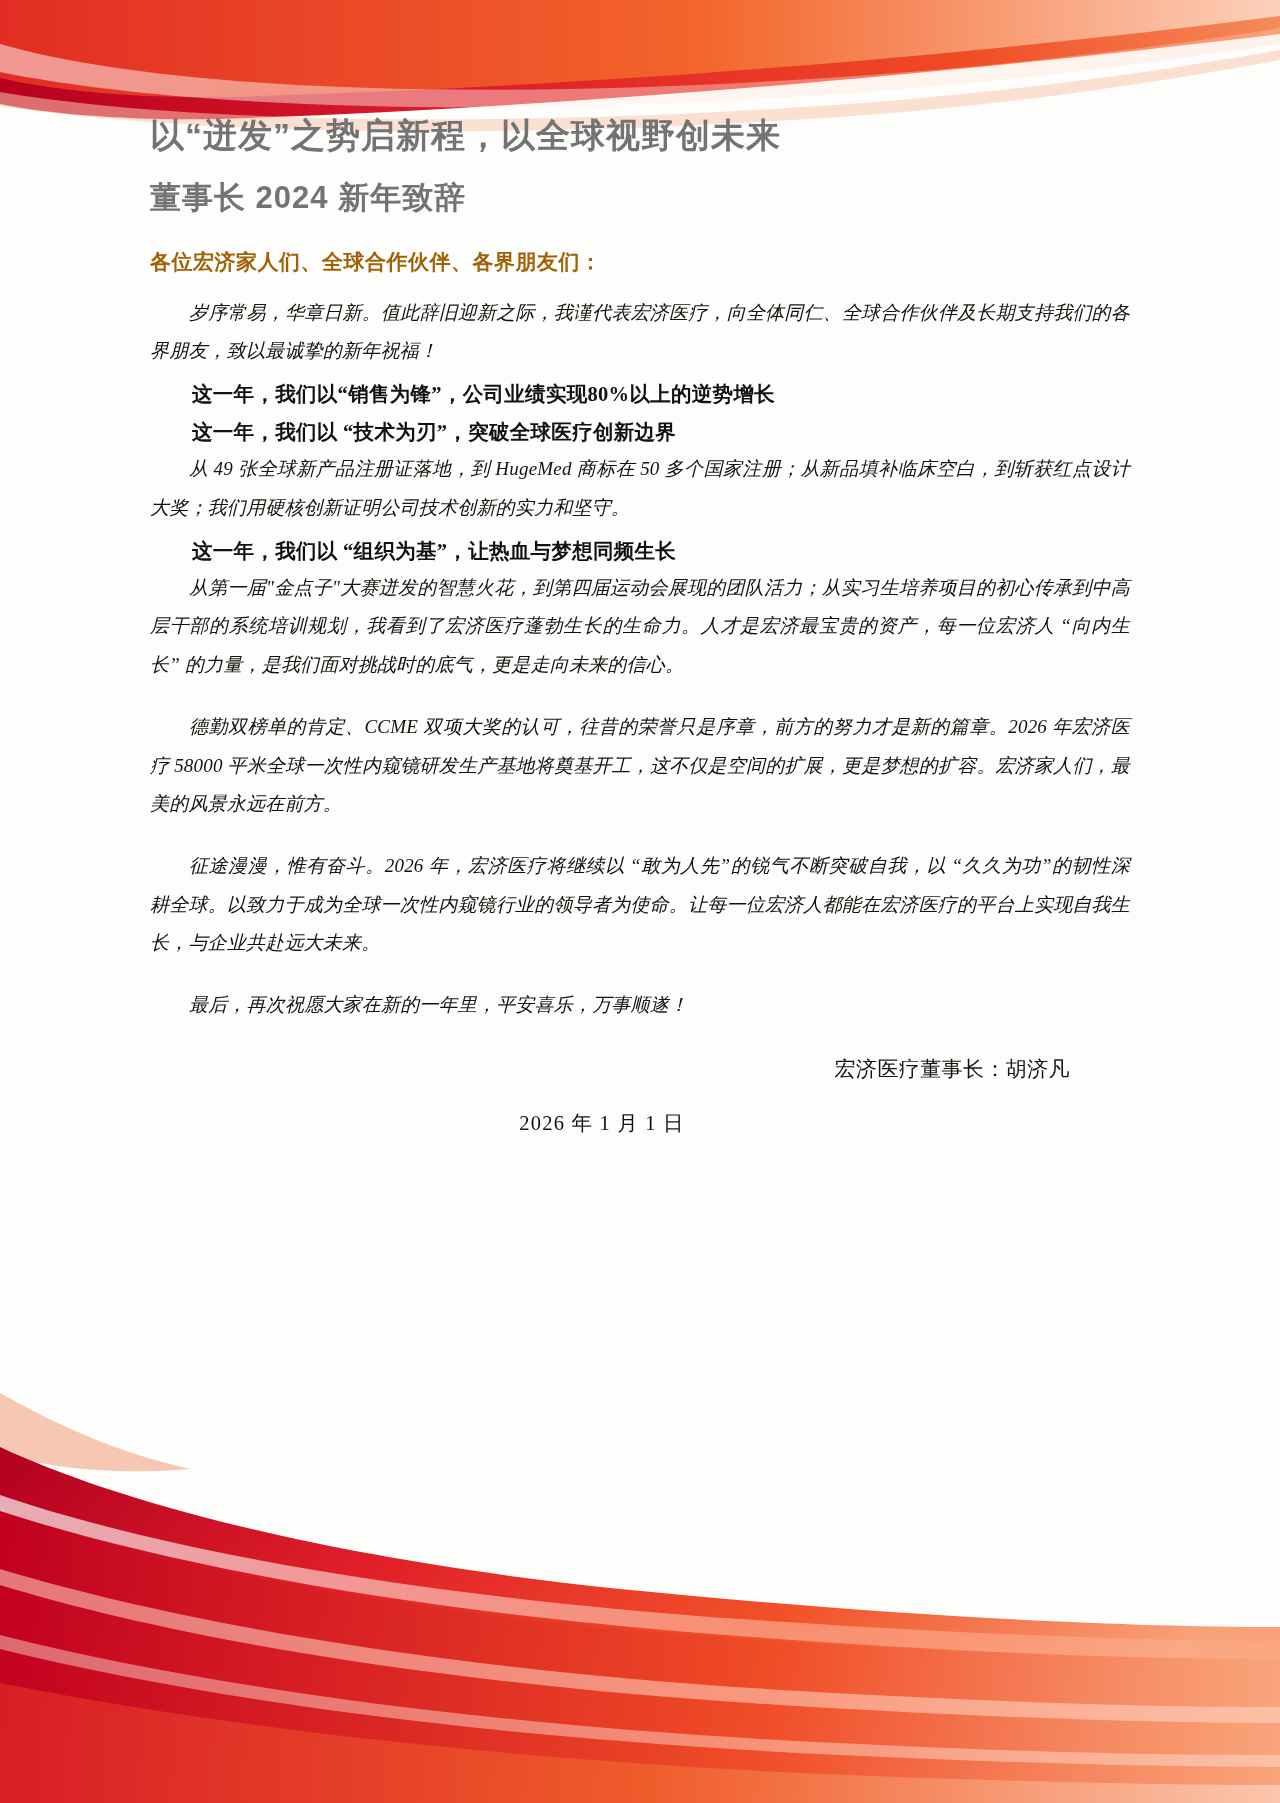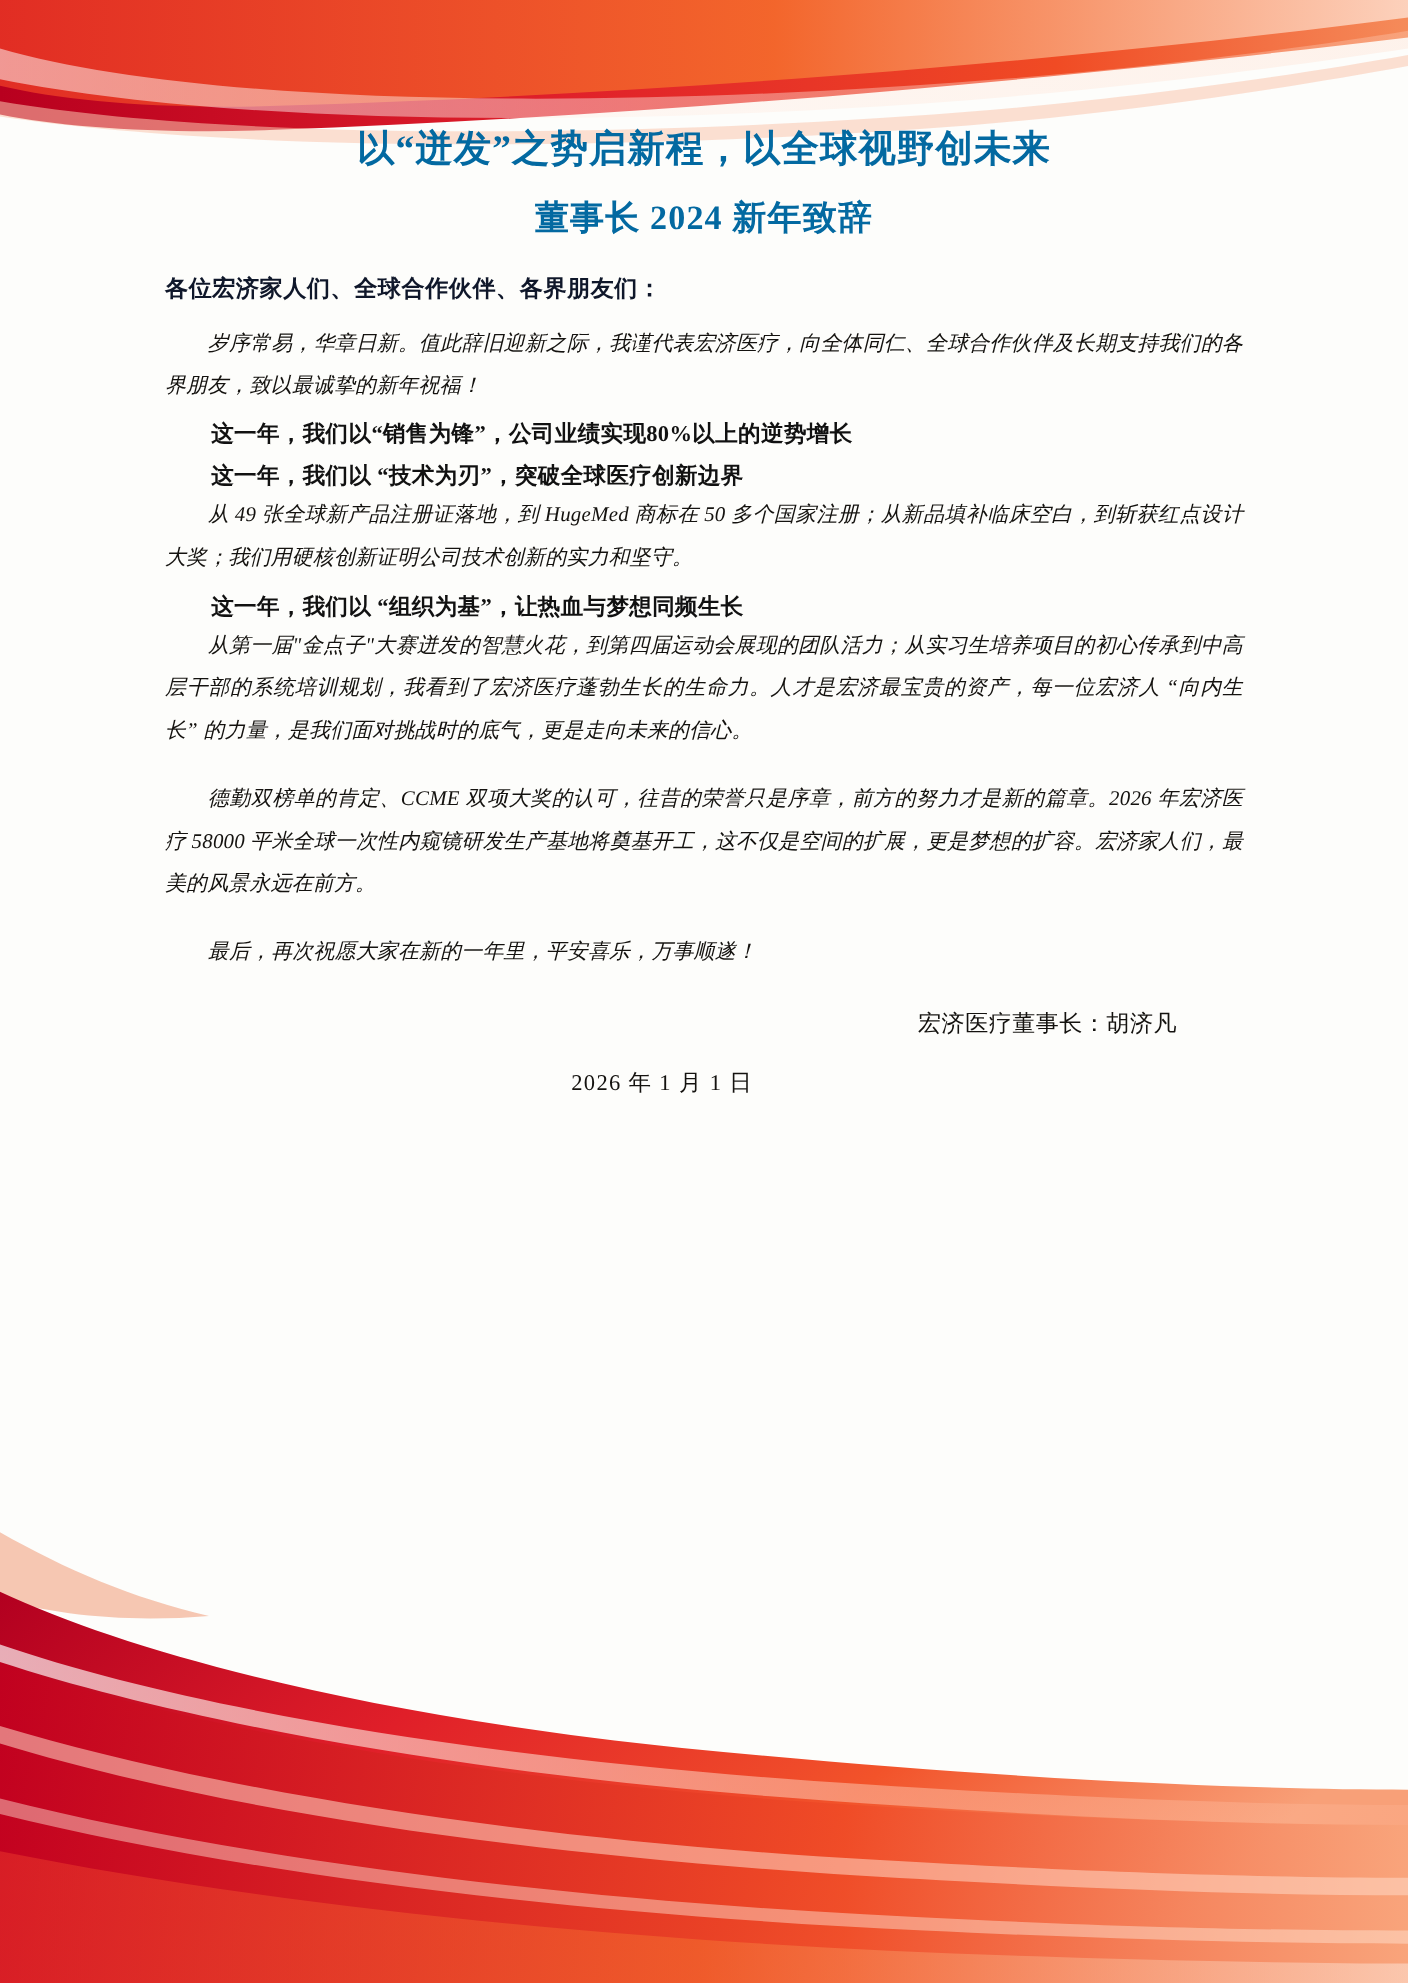--- a/index.html
+++ b/index.html
@@ -45,35 +45,34 @@
   
   .doc {
     position: absolute;
     top: 110px;
     left: 150px;
     width: 980px;
     height: 1500px;
   }
 
   .title {
-    text-align: center;
-    font-family: Liberation Serif, serif;
+    font-family: Liberation Sans, sans-serif;
     font-weight: bold;
     font-size: 34px;
-    color: #0369a1;
+    color: #737373;
     letter-spacing: 1px;
     line-height: 1.5;
   }
   .title-line1 { margin-bottom: 14px; }
   .title-line2 { font-size: 31px; margin-bottom: 26px; }
 
   .salutation {
     font-weight: bold;
     font-size: 21px;
-    color: #0f172a;
+    color: #a16207;
     margin: 0 0 18px 0;
     letter-spacing: 0.5px;
   }
 
   p.body {
     font-size: 19px;
     line-height: 2.02;
     color: #14120f;
     margin: 0 0 6px 0;
     text-indent: 2.05em;
@@ -186,19 +185,20 @@
 
     <div class="salutation">各位宏济家人们、全球合作伙伴、各界朋友们：</div>
 
     <p class="body">岁序常易，华章日新。值此辞旧迎新之际，我谨代表宏济医疗，向全体同仁、全球合作伙伴及长期支持我们的各界朋友，致以最诚挚的新年祝福！</p>
     <p class="subhead">这一年，我们以“销售为锋”，公司业绩实现80%以上的逆势增长</p>
     <p class="subhead">这一年，我们以 “技术为刃”，突破全球医疗创新边界</p>
     <p class="body">从 49 张全球新产品注册证落地，到 HugeMed 商标在 50 多个国家注册；从新品填补临床空白，到斩获红点设计大奖；我们用硬核创新证明公司技术创新的实力和坚守。</p>
     <p class="subhead">这一年，我们以 “组织为基”，让热血与梦想同频生长</p>
     <p class="body">从第一届"金点子"大赛迸发的智慧火花，到第四届运动会展现的团队活力；从实习生培养项目的初心传承到中高层干部的系统培训规划，我看到了宏济医疗蓬勃生长的生命力。人才是宏济最宝贵的资产，每一位宏济人 “向内生长” 的力量，是我们面对挑战时的底气，更是走向未来的信心。</p>
     <p class="body spacer-before">德勤双榜单的肯定、CCME 双项大奖的认可，往昔的荣誉只是序章，前方的努力才是新的篇章。2026 年宏济医疗 58000 平米全球一次性内窥镜研发生产基地将奠基开工，这不仅是空间的扩展，更是梦想的扩容。宏济家人们，最美的风景永远在前方。</p>
+    <p class="body spacer-before">征途漫漫，惟有奋斗。2026 年，宏济医疗将继续以 “敢为人先”的锐气不断突破自我，以 “久久为功”的韧性深耕全球。以致力于成为全球一次性内窥镜行业的领导者为使命。让每一位宏济人都能在宏济医疗的平台上实现自我生长，与企业共赴远大未来。</p>
     <p class="body spacer-before">最后，再次祝愿大家在新的一年里，平安喜乐，万事顺遂！</p>
 
     <div class="signature">宏济医疗董事长：胡济凡</div>
     <div class="sig-date">2026 年 1 月 1 日</div>
 
   </div>
 </div>
 
 </body></html>

